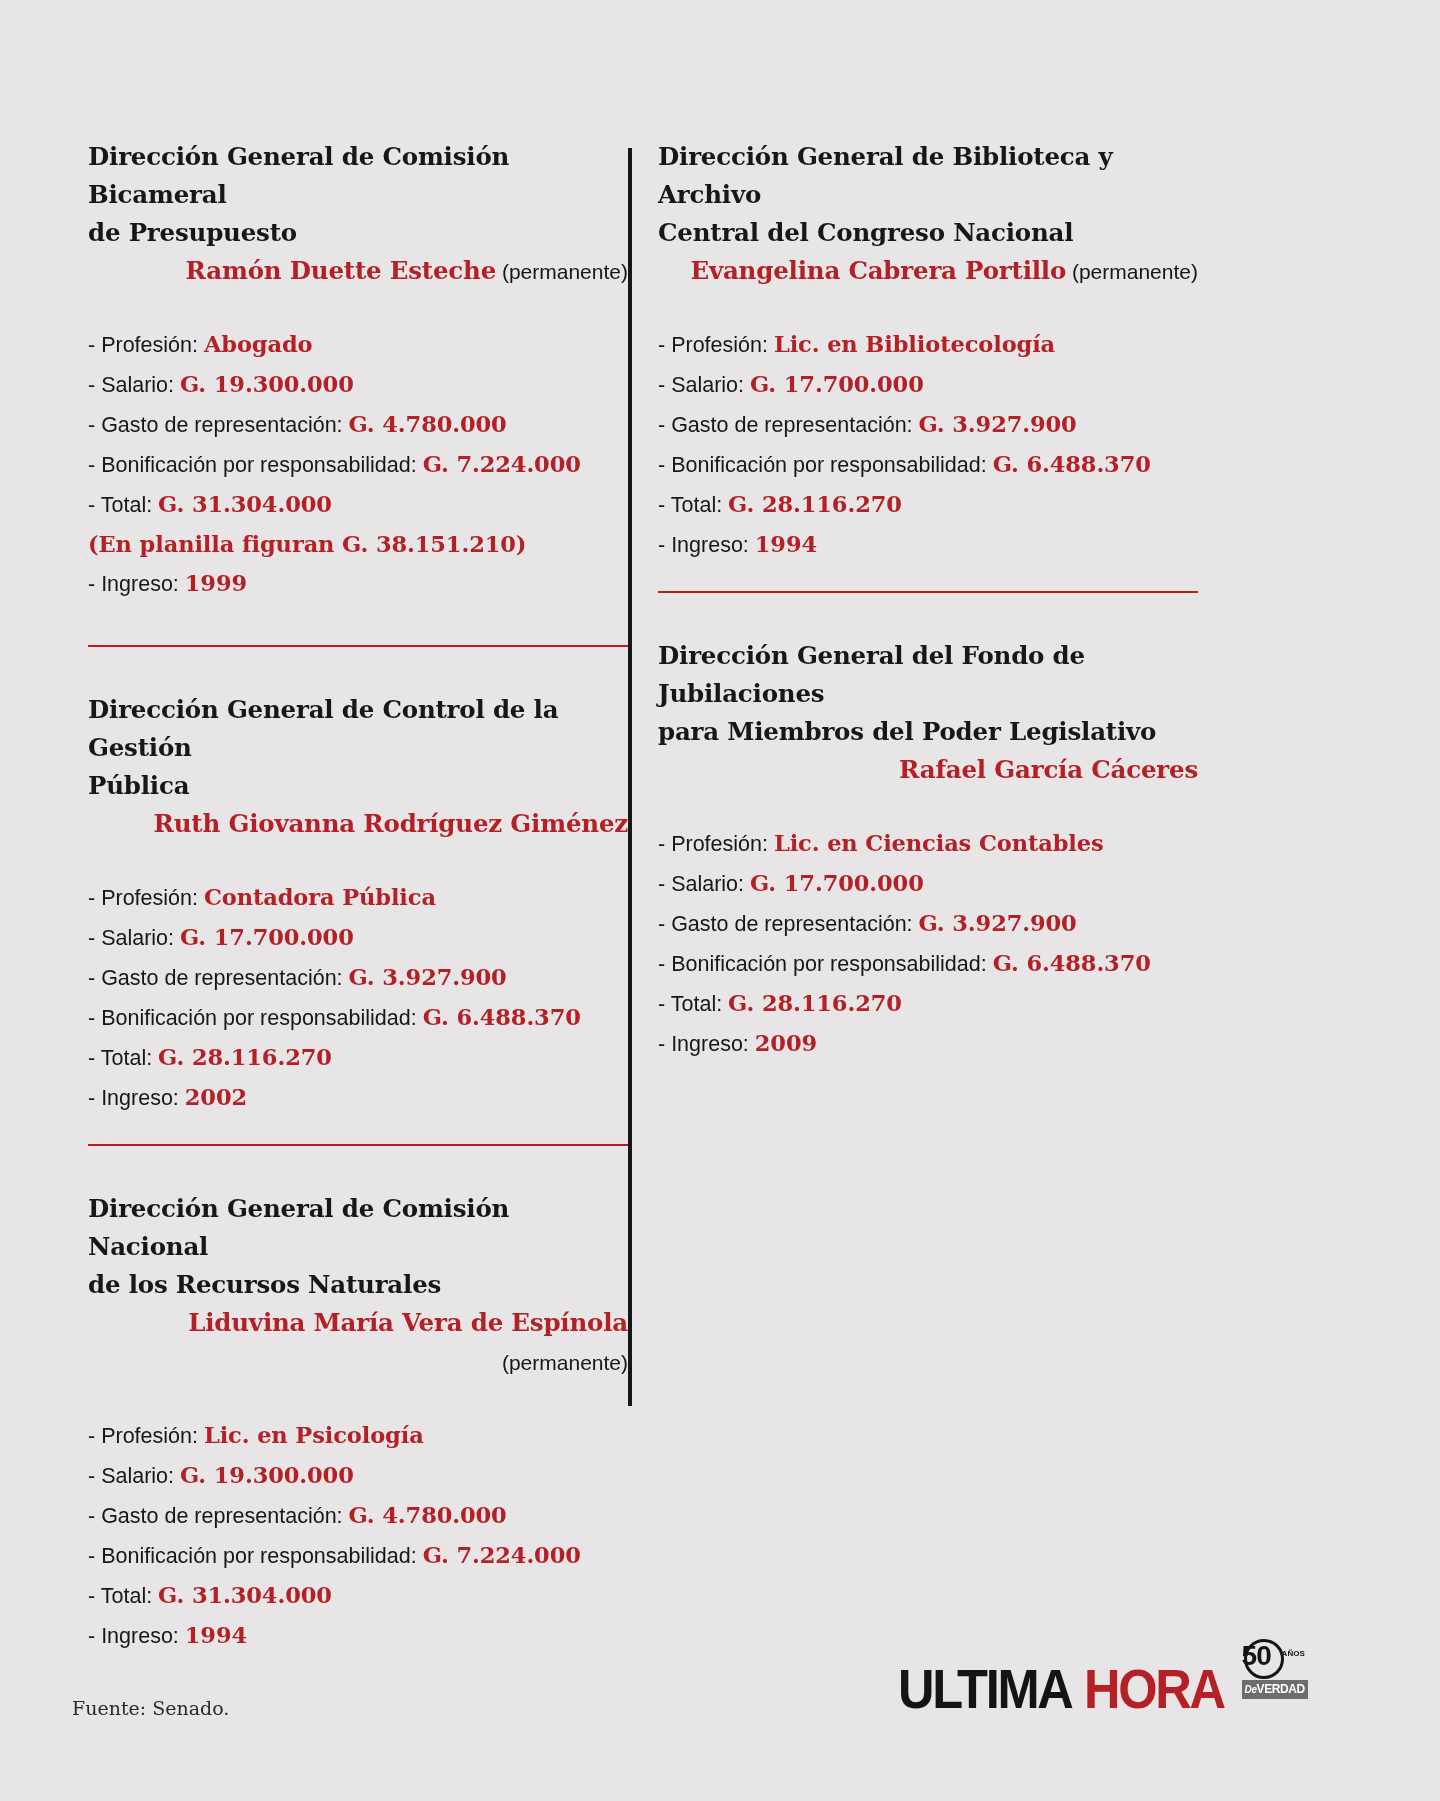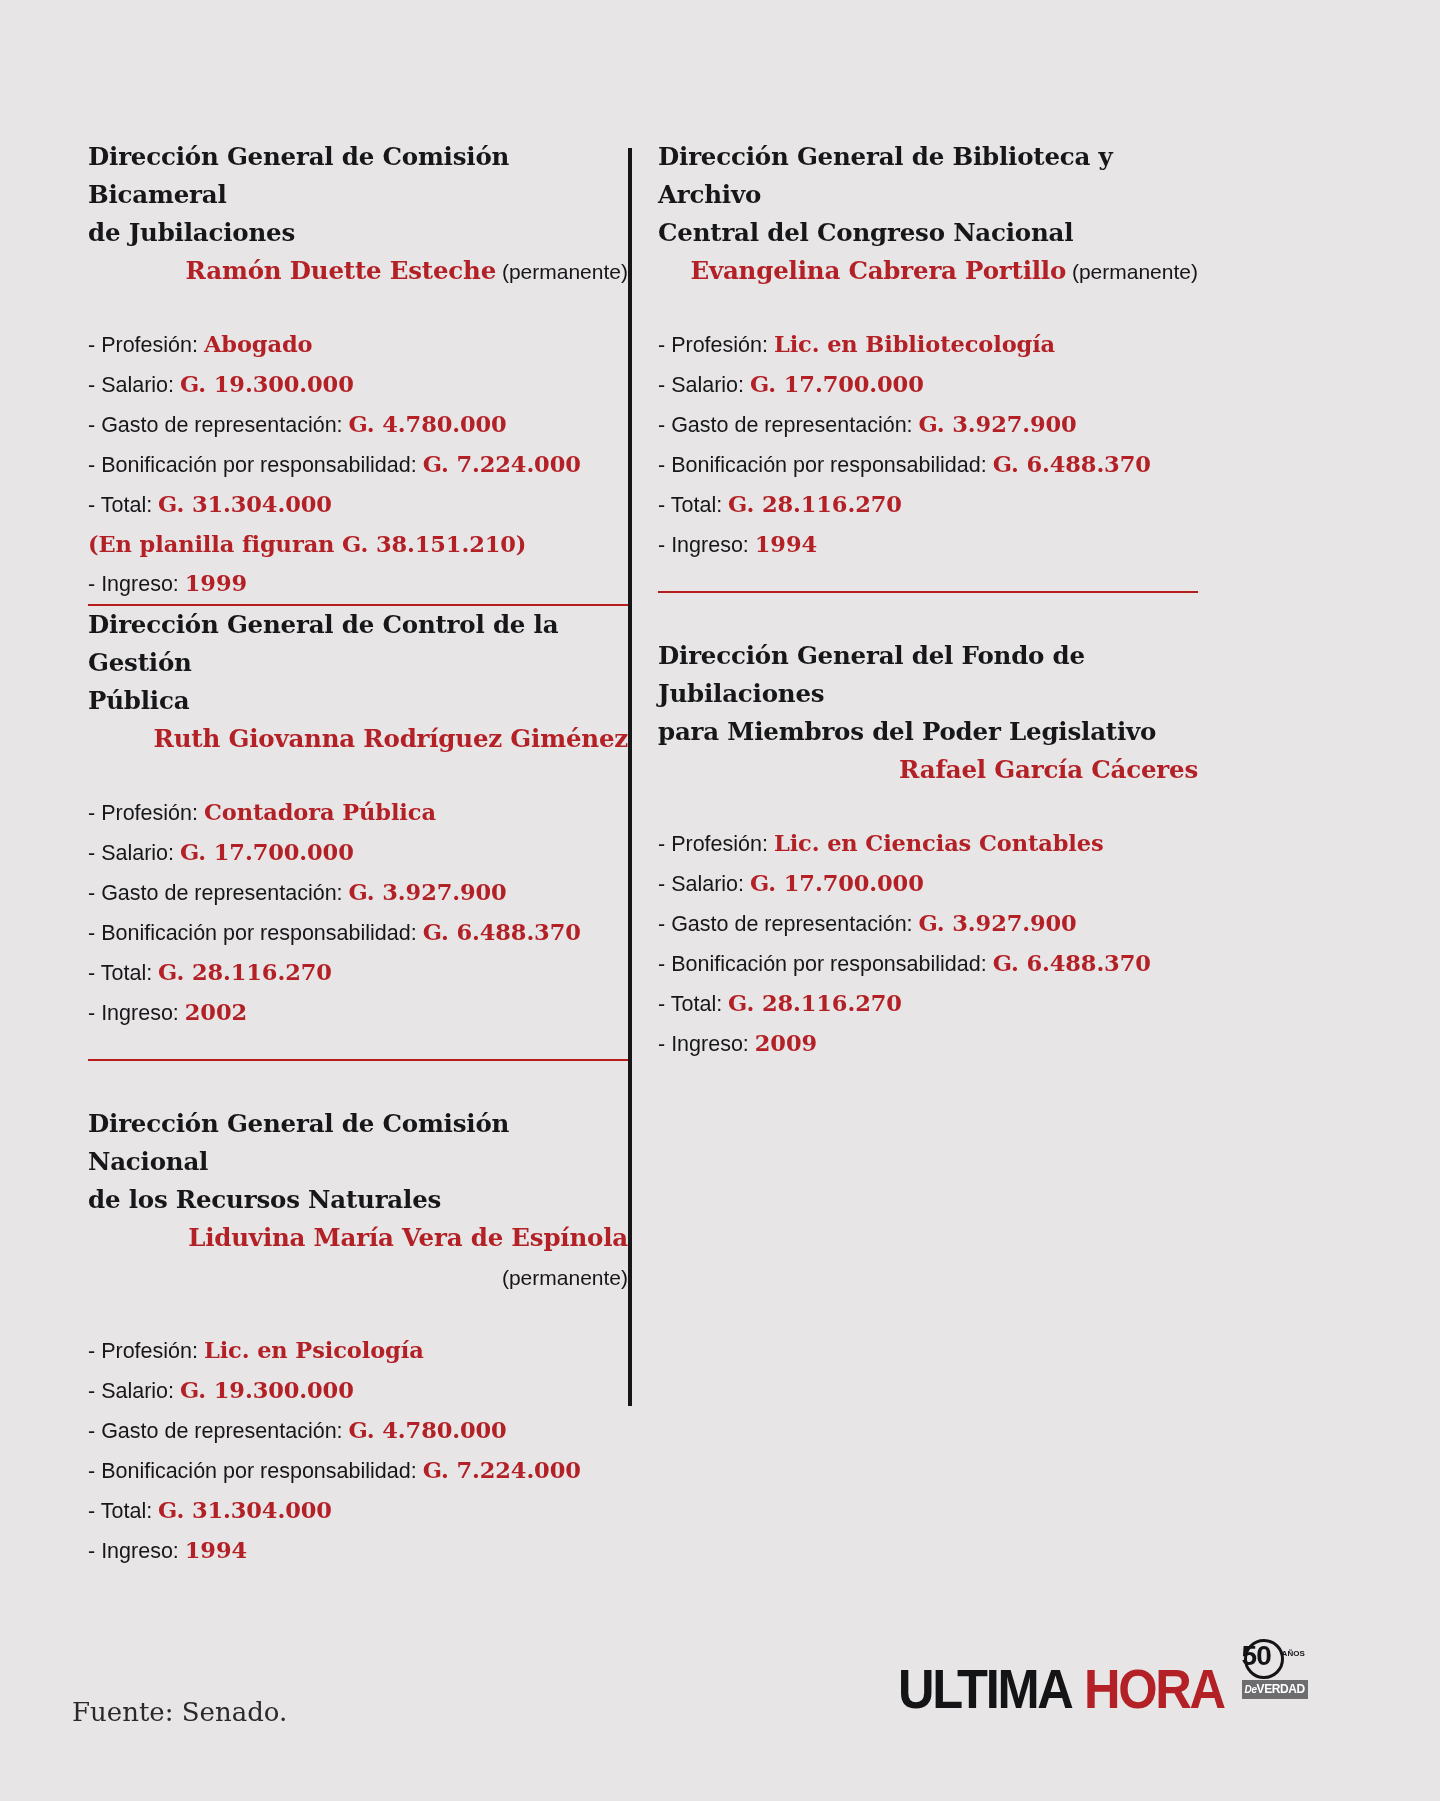--- a/index.html
+++ b/index.html
@@ -114,21 +114,21 @@
     letter-spacing: -0.1px;
     white-space: nowrap;
   }
 
   
   .source {
     position: absolute;
     left: 72px;
     top: 1697px;
     font-family: "DejaVu Serif", serif;
-    font-size: 26px;
+    font-size: 19px;
     color: #2a2a2d;
   }
 
   .logo {
     position: absolute;
     left: 898px;
     top: 1655px;
     height: 62px;
     display: flex;
     align-items: flex-end;
@@ -208,37 +208,37 @@
 
   <div class="v-divider"></div>
 
   <div class="cols">
 
     <div class="col-left">
 
       <div class="block" style="">
         <div class="org-title">
           <div>Dirección General de Comisión Bicameral</div>
-          <div>de Jubilaciones</div>
+          <div>de Presupuesto</div>
         </div>
         <div class="person">
           <span>Ramón Duette Esteche</span><span class="tag"> (permanente)</span>
         </div>
         <div class="rows">
           <div class="row"><span>- Profesión: </span><span class="val">Abogado</span></div>
           <div class="row"><span>- Salario: </span><span class="val">G. 19.300.000</span></div>
           <div class="row"><span>- Gasto de representación: </span><span class="val">G. 4.780.000</span></div>
           <div class="row"><span>- Bonificación por responsabilidad: </span><span class="val">G. 7.224.000</span></div>
           <div class="row"><span>- Total: </span><span class="val">G. 31.304.000</span></div>
           <div class="note">(En planilla figuran G. 38.151.210)</div>
           <div class="row"><span>- Ingreso: </span><span class="val">1999</span></div>
         </div>
       </div>
 
-      <div class="block block-sep" style="padding-bottom:26px;">
+      <div class="block block-sep" style="padding-top:44px;padding-bottom:26px;margin-top:41px;">
         <div class="org-title">
           <div>Dirección General de Control de la Gestión</div>
           <div>Pública</div>
         </div>
         <div class="person">
           <span>Ruth Giovanna Rodríguez Giménez</span><span class="tag"></span>
         </div>
         <div class="rows">
           <div class="row"><span>- Profesión: </span><span class="val">Contadora Pública</span></div>
           <div class="row"><span>- Salario: </span><span class="val">G. 17.700.000</span></div>

